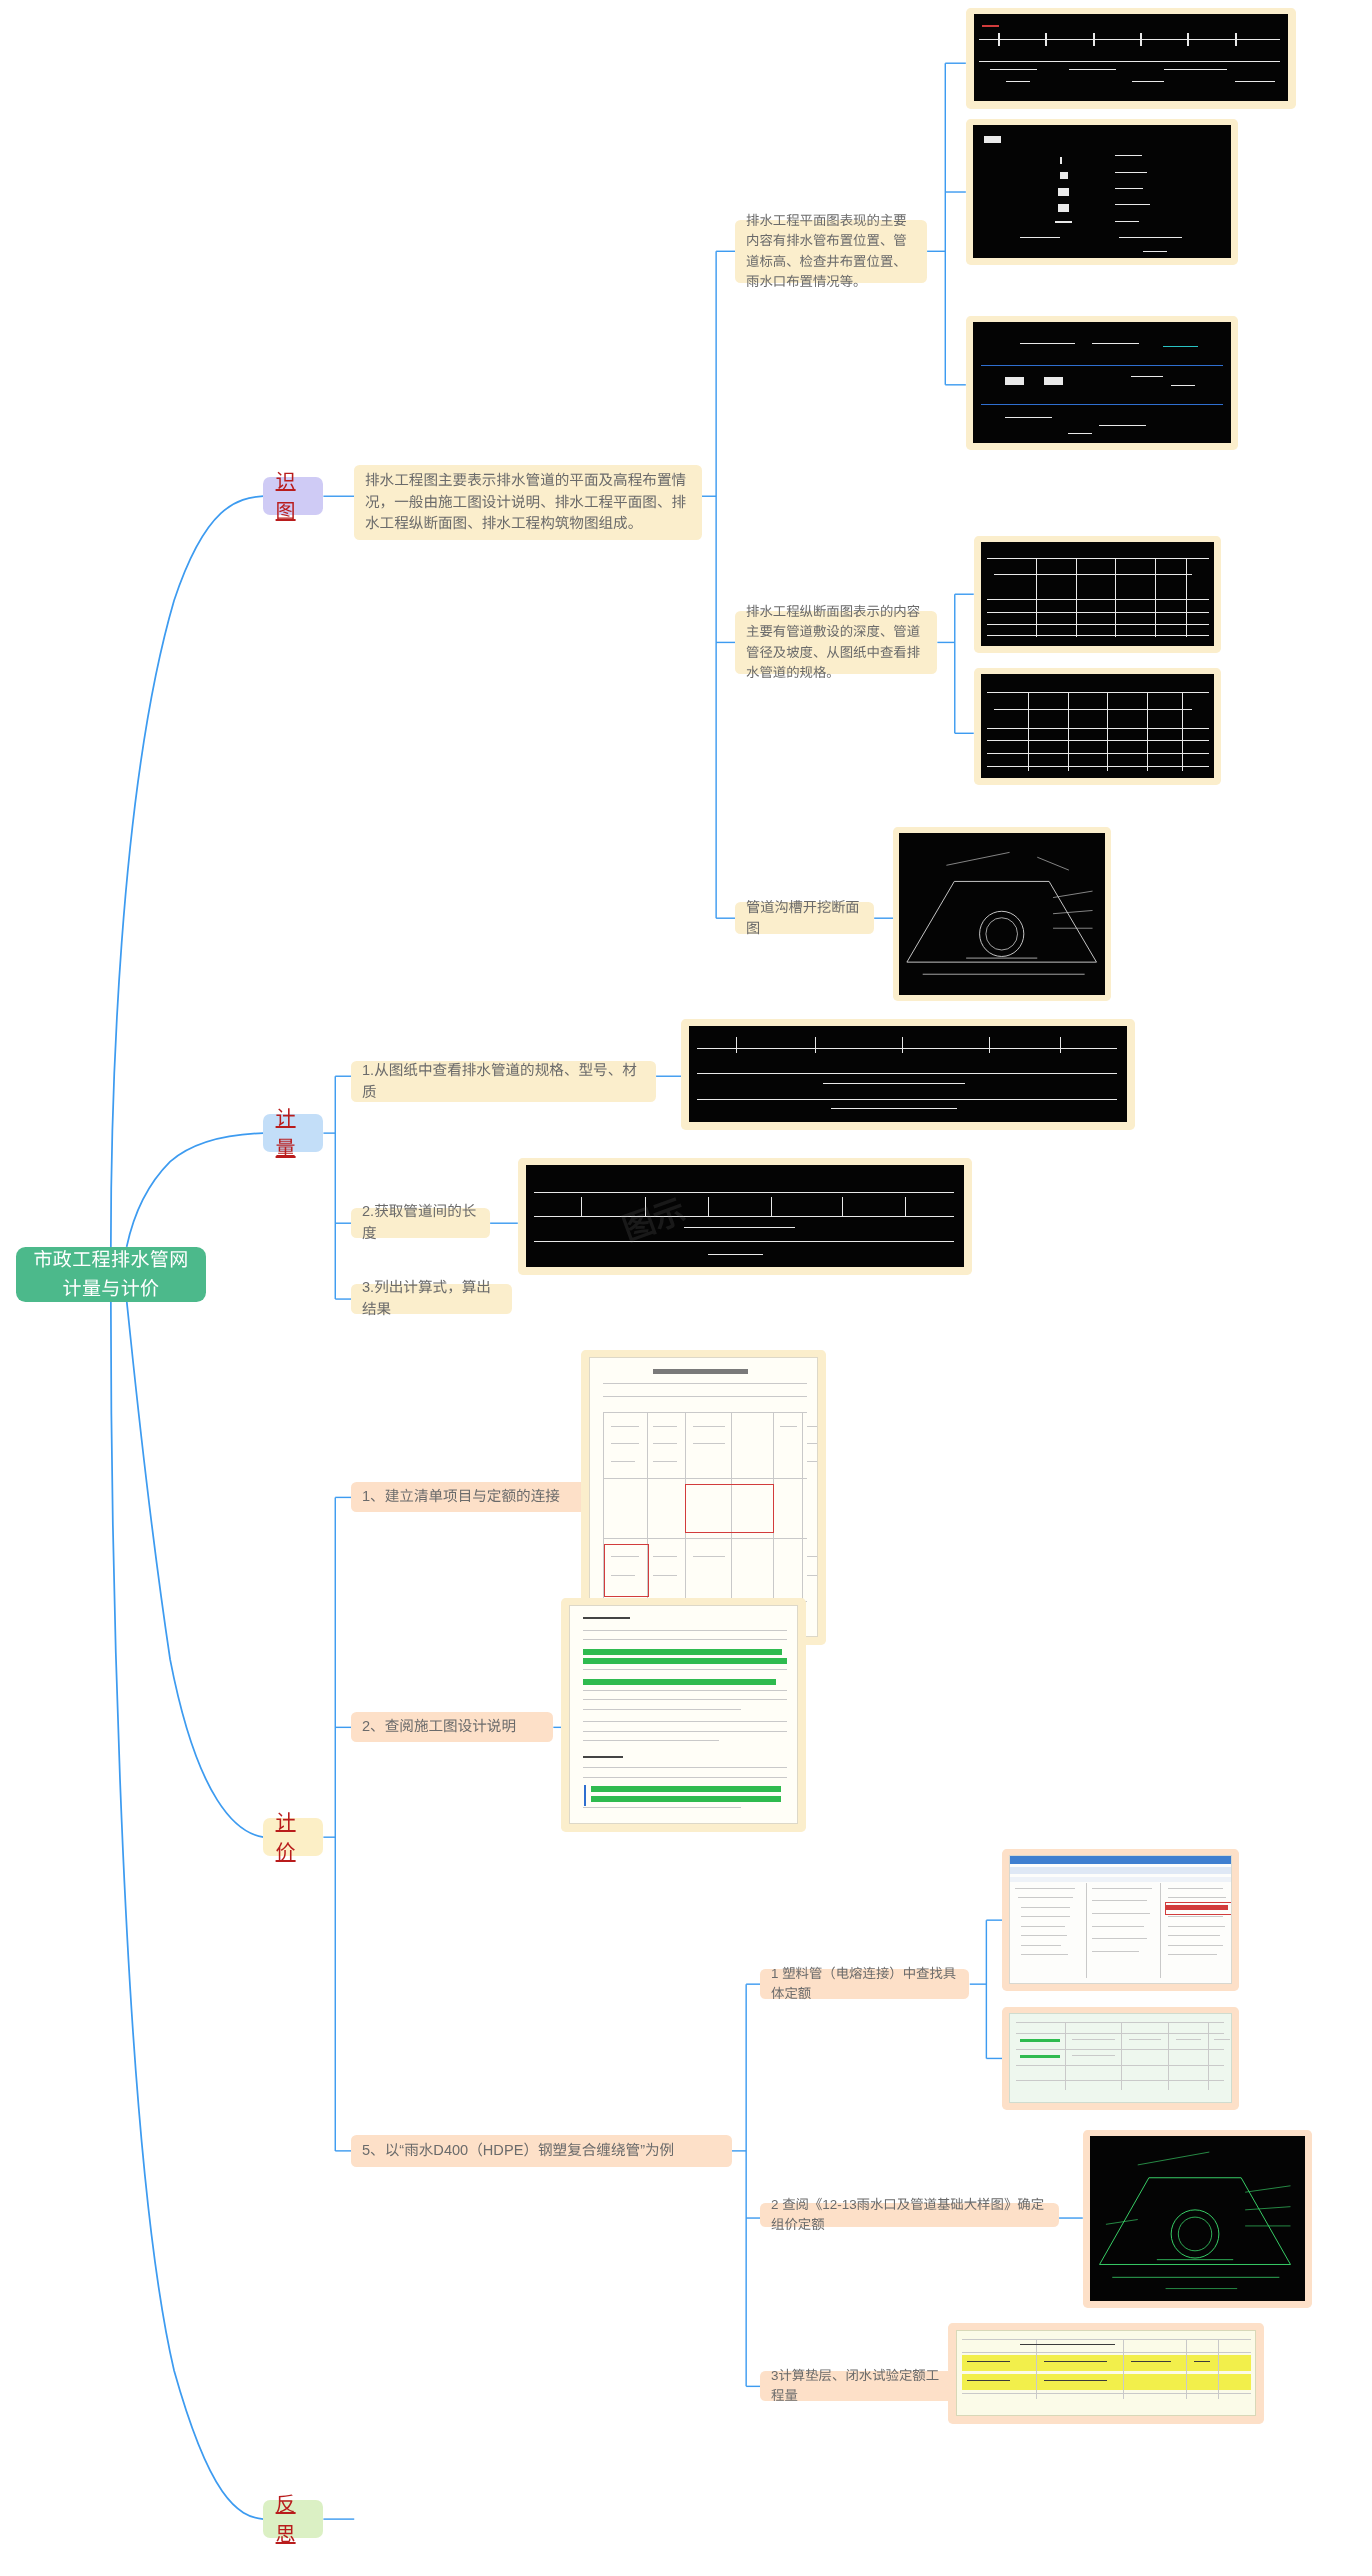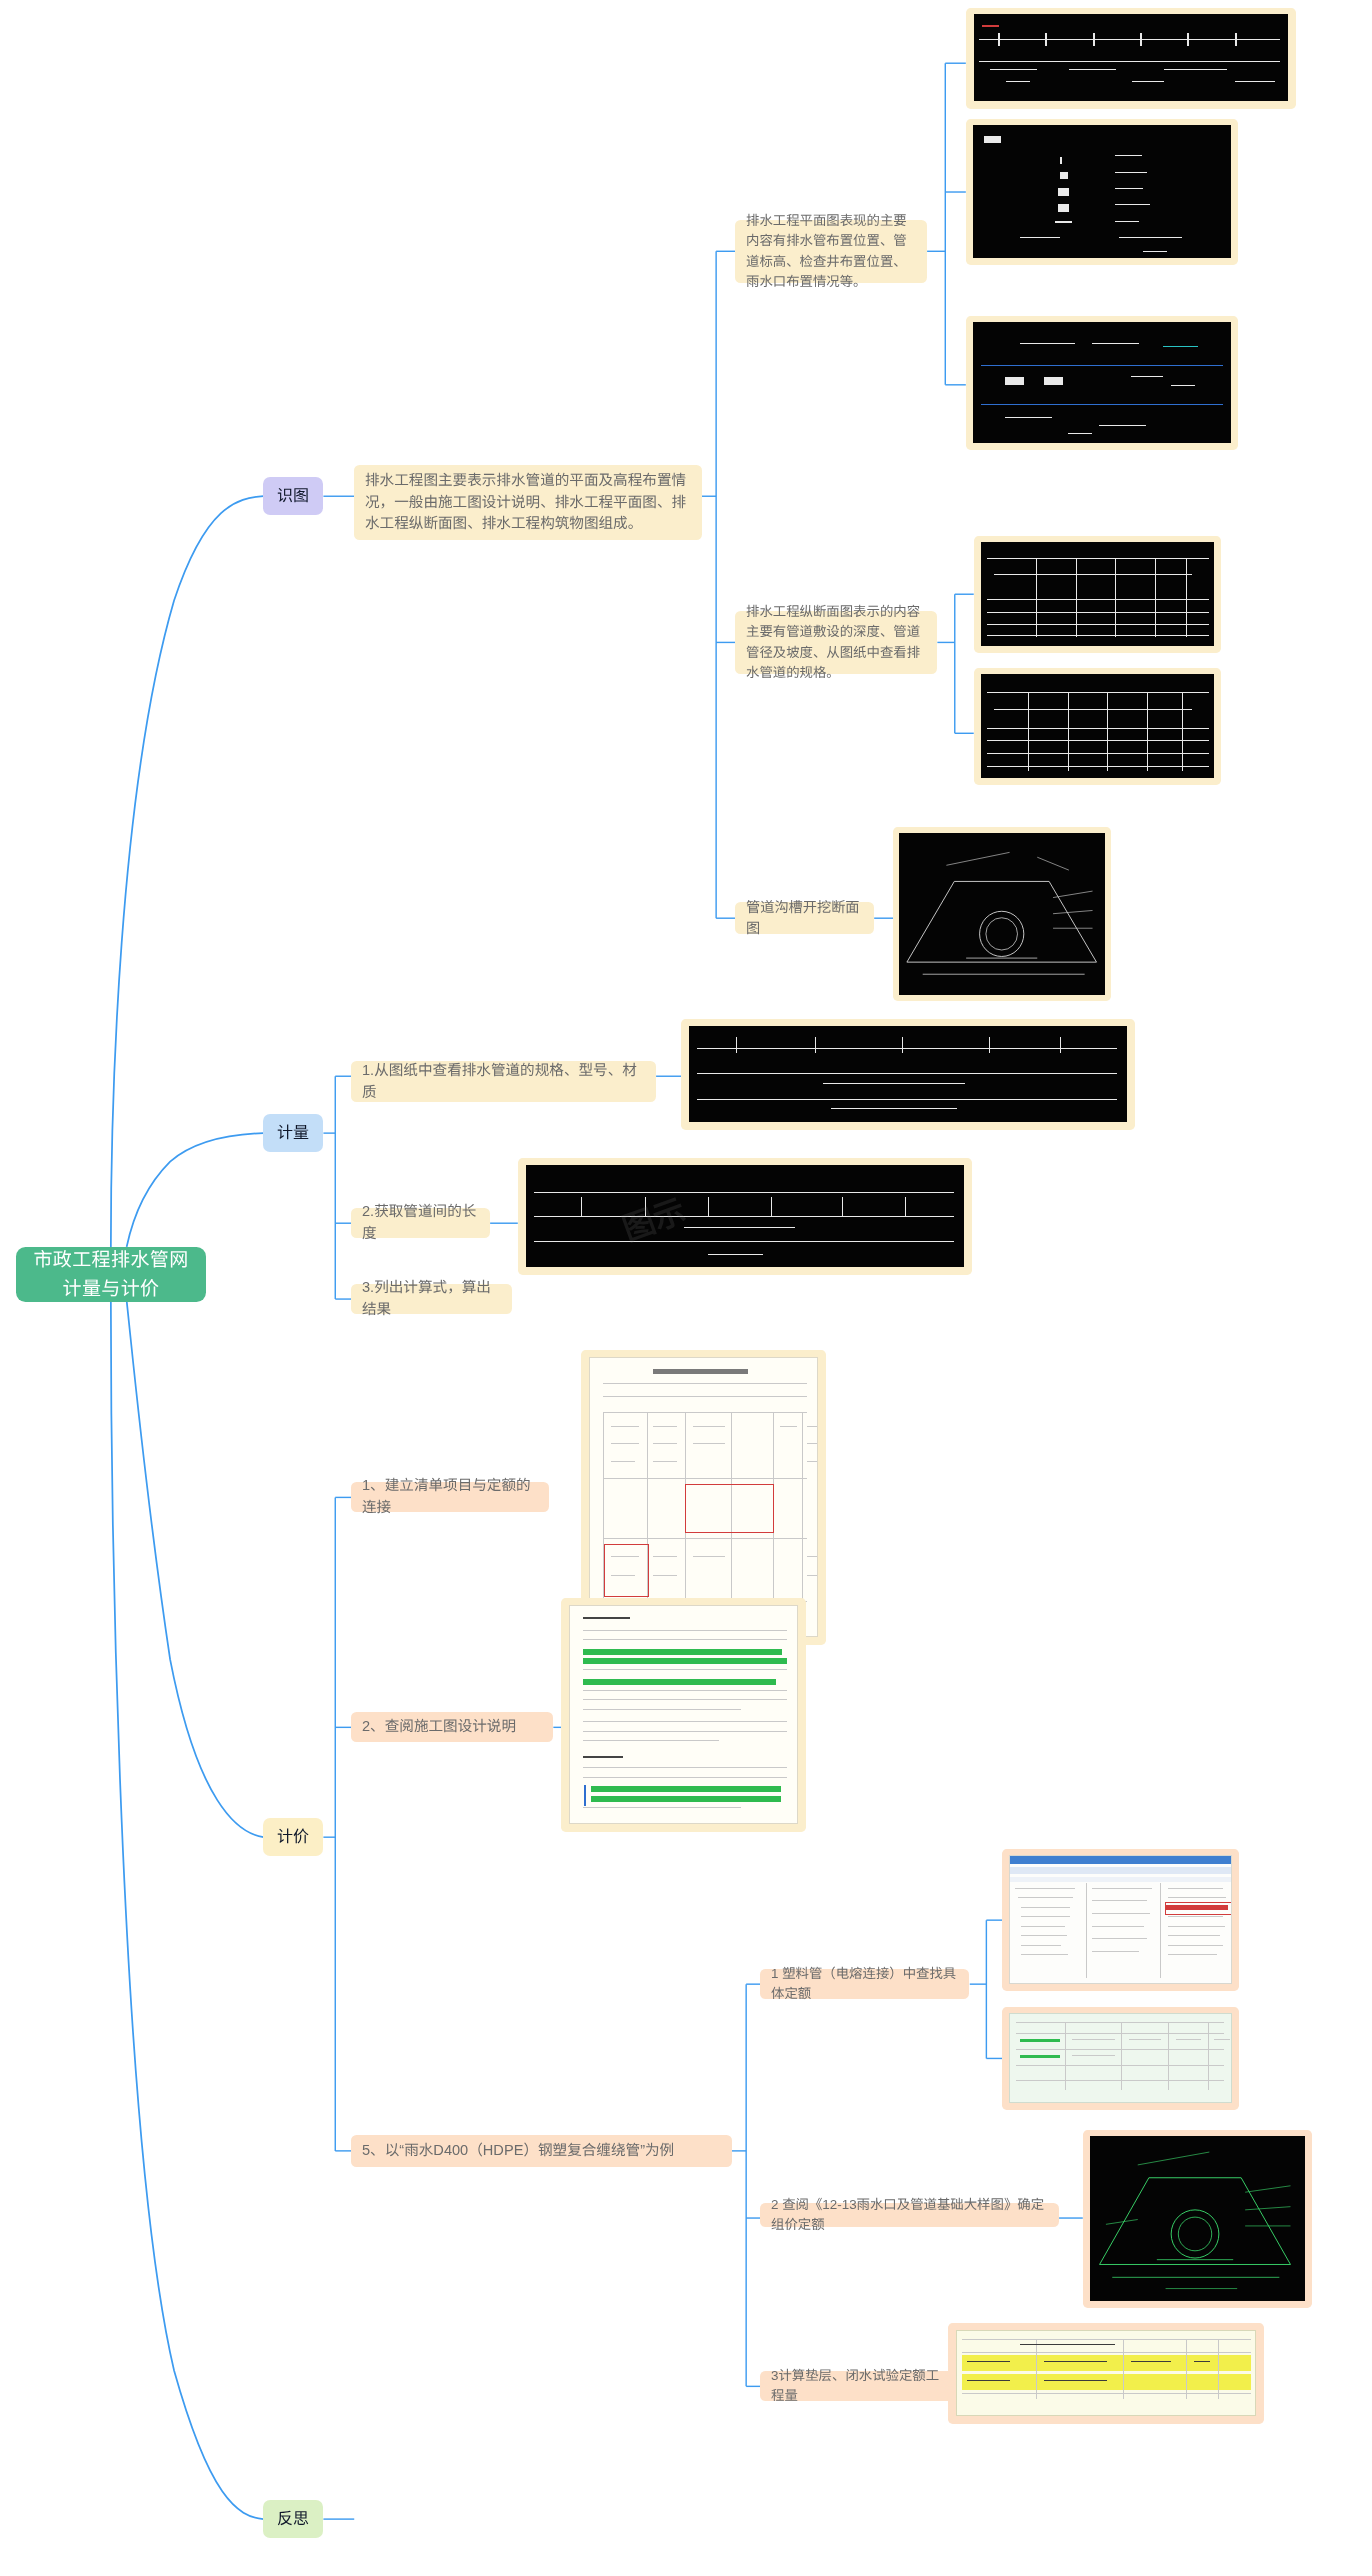--- a/index.html
+++ b/index.html
@@ -40,25 +40,26 @@
     color: #ffffff;
     font-size: 19px;
     font-weight: 500;
     text-align: center;
     justify-content: center;
     padding: 9.5px 11px;
     border-radius: 9.5px;
     letter-spacing: 0.4px;
   }
   .lvl1 {
-    font-size: 16px;
+    font-size: 20px;
     padding: 5.5px 12.6px;
     border-radius: 7.1px;
     justify-content: center;
-    color: #0f172a;
+    color: #b91c1c;
+    text-decoration: underline;
   }
   .lvl1.purple { background: #CFCBF5; }
   .lvl1.blue   { background: #C3DEF8; }
   .lvl1.yellow { background: #FCEFC6; }
   .lvl1.green  { background: #DBF0C4; }
 
   .leaf {
     font-size: 14.6px;
     padding: 7.1px 11px;
     border-radius: 5.5px;
@@ -329,21 +330,21 @@
       <div class="ln w" style="left:316px; top:32px; width:0.8px; height:19px;"></div>
       <div class="ln w" style="left:379px; top:32px; width:0.8px; height:19px;"></div>
       <div class="ln w" style="left:158px; top:62px; width:111px; height:0.8px;"></div>
       <div class="ln w" style="left:182px; top:89px; width:55px; height:0.8px;"></div>
     </div>
     <div class="watermark" style="left:103px; top:36px;">图示</div>
   </div>
 
   <div class="node lvl1 yellow" style="left:263px; top:1818px; width:60px; height:38px;">计价</div>
 
-  <div class="node leaf peach" style="left:351px; top:1482px; width:198px; height:30px;">1、建立清单项目与定额的连接</div>
+  <div class="node leaf peach" style="left:351px; top:1482px; width:238px; height:30px;">1、建立清单项目与定额的连接</div>
 
   <div class="node leaf peach" style="left:351px; top:1712px; width:202px; height:30px;">2、查阅施工图设计说明</div>
 
   <div class="node leaf peach" style="left:351px; top:2135px; width:381px; height:32px;">5、以“雨水D400（HDPE）钢塑复合缠绕管”为例</div>
 
   <div class="imgcard cream" style="left:581px; top:1350px; width:245px; height:295px;">
     <div class="thumb paper" style="left:8px; top:7.1px; right:8px; bottom:8px;">
       <div class="ln" style="left:63px; top:11px; width:95px; height:4.7px; background:#7a7a7a;"></div>
       <div class="ln" style="left:12.6px; top:25px; width:90%; height:0.8px;"></div>
       <div class="ln" style="left:12.6px; top:38px; width:90%; height:0.8px;"></div>

